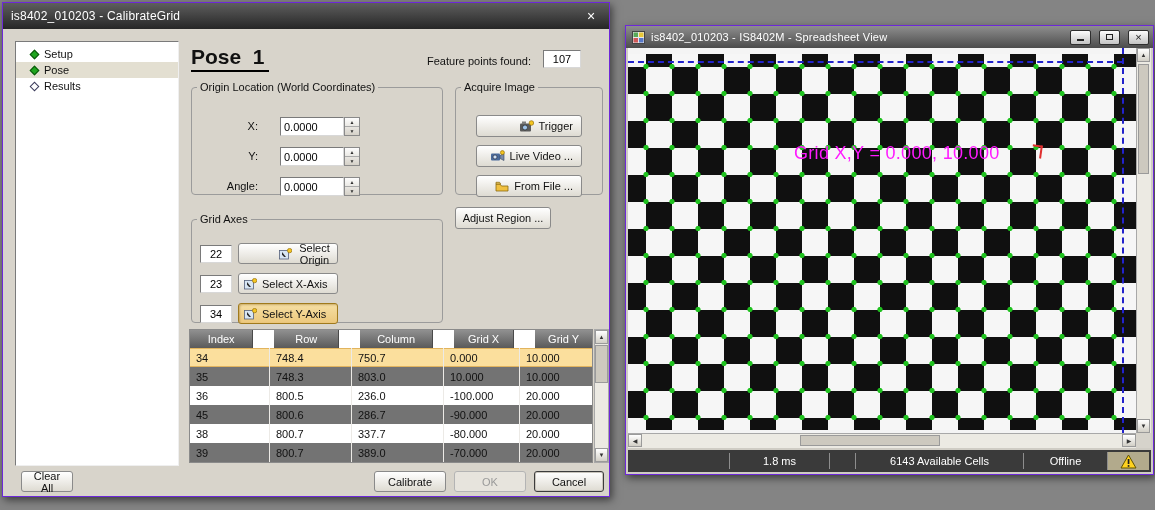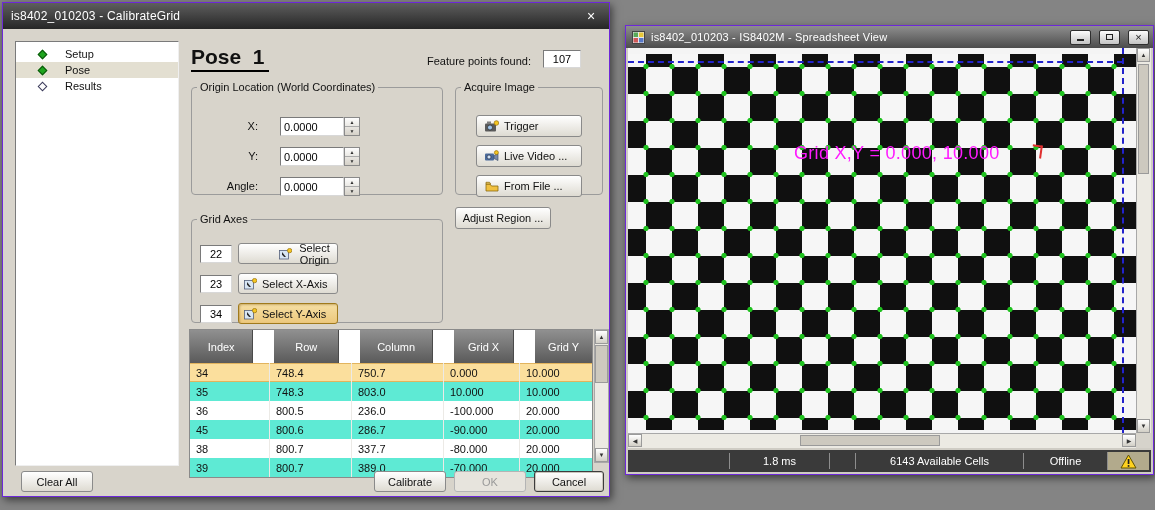--- a/index.html
+++ b/index.html
@@ -11,21 +11,21 @@
   
   .cal{left:2px;top:2px;width:608px;height:495px;background:#d8d4cb;}
   .titlebar{height:26px;background:linear-gradient(#5e5e5e,#262626);display:flex;align-items:center;
             padding:0 8px;color:#fff;}
   .tb-title{flex:1;font-size:12px;letter-spacing:.2px;}
   .tb-close{width:20px;text-align:center;font-size:14px;color:#fff;cursor:default;}
   .cal-body{position:absolute;left:0;top:26px;right:0;bottom:0;}
 
   .nav{position:absolute;left:12px;top:12px;width:164px;height:425px;background:#fff;
        border:1px solid;border-color:#7a7a7a #efefef #efefef #7a7a7a;padding-top:4px;}
-  .nav-item{height:16px;display:flex;align-items:center;gap:19px;padding:0 4px 0 23px;font-size:11px;}
+  .nav-item{height:16px;display:flex;align-items:center;gap:6px;padding:0 4px 0 15px;font-size:11px;}
   .nav-item.sel{background:#e3dfd1;}
   .diamond{width:7px;height:7px;transform:rotate(45deg);flex:0 0 auto;}
   .diamond.green{background:#1ea51e;border:1px solid #0b520b;}
   .diamond.hollow{background:#fdfdfd;border:1px solid #3a3a5a;}
 
   .pose-title{position:absolute;left:188px;top:16px;font-size:21px;font-weight:bold;
               border-bottom:2px solid #000;padding:0 4px 1px 0;white-space:pre;}
   .fp-label{position:absolute;left:424px;top:26px;font-size:11px;}
   .fp-box{position:absolute;left:540px;top:21px;width:38px;height:18px;background:#fff;font-size:11px;
           border:1px solid;border-color:#7a7a7a #d8d8d8 #d8d8d8 #7a7a7a;text-align:center;font-family:inherit;}
@@ -42,50 +42,50 @@
              border:1px solid;border-color:#7a7a7a #d8d8d8 #d8d8d8 #7a7a7a;background:#fff;font-family:inherit;}
   .spin{position:absolute;left:152px;top:0;width:16px;height:19px;display:flex;flex-direction:column;
         border:1px solid #8a8a8a;background:linear-gradient(#fdfdfd,#d5d1c8);}
   .spin span{flex:1;display:flex;align-items:center;justify-content:center;font-size:5px;color:#333;
              border-bottom:1px solid #aaa;}
   .spin span:last-child{border-bottom:none;}
 
   .btn{display:inline-flex;align-items:center;background:linear-gradient(#ffffff,#dedbd2);
        border:1px solid #8a8a8a;border-radius:3px;font-size:11px;color:#111;font-family:inherit;
        justify-content:center;gap:5px;cursor:default;}
-  .acq{position:absolute;left:20px;width:106px;height:22px;justify-content:flex-start;padding:0 8px;}
+  .acq{position:absolute;left:20px;width:106px;height:22px;justify-content:flex-end;padding:0 8px;}
   .icon{display:inline-flex;flex:0 0 auto;}
 
   .axrow-input{position:absolute;left:8px;width:32px;height:18px;font-size:11px;text-align:center;
                border:1px solid;border-color:#7a7a7a #d8d8d8 #d8d8d8 #7a7a7a;background:#fff;font-family:inherit;}
   .axrow-btn{position:absolute;left:46px;width:100px;height:21px;justify-content:flex-start;padding:0 5px;}
   .axrow-btn.pressed{background:linear-gradient(#f6dfa4,#ecc87c);border-color:#a07a1c;
                      box-shadow:inset 1px 1px 2px rgba(120,80,0,.35);}
 
   .adjust-btn{position:absolute;left:452px;top:178px;width:96px;height:22px;}
 
   .tbl{position:absolute;left:186px;top:300px;width:404px;border:1px solid #8a8a8a;background:#fff;}
   .tr{display:flex;height:19px;}
-  .tr.hdr{height:33px;gap:21px;}
+  .tr.hdr{height:18px;gap:21px;}
   .th{background:linear-gradient(#909090,#5a5a5a);color:#fff;font-size:11px;display:flex;align-items:center;
       justify-content:center;border-right:1px solid #4a4a4a;}
   .td{font-size:11px;display:flex;align-items:center;padding-left:6px;border-right:1px solid #eceae6;}
   .c0{width:80px;}.c1{width:82px;}.c2{width:92px;}.c3{width:76px;}.c4{width:72px;border-right:none;}
   .r-even{background:#ffffff;}
-  .r-odd{background:#5eead4;}
+  .r-odd{background:#737373;}
   .r-sel{background:#fbdf9d;box-shadow:inset 0 1px 0 #e2b45e, inset 0 -1px 0 #e2b45e;}
 
   .vsb{position:absolute;background:#eceae3;border:1px solid #a8a8a8;display:block;}
   .vsb-t{left:591px;top:300px;width:15px;height:134px;}
   .sb-arrow{position:absolute;left:0;width:13px;height:14px;background:linear-gradient(#fff,#d2cfc6);
             border:1px solid #9a9a9a;display:flex;align-items:center;justify-content:center;font-size:6px;color:#333;}
   .sb-thumb{position:absolute;background:#cdc9bf;border:1px solid #9a9a9a;}
 
   .ftr-btn{position:absolute;height:21px;}
-  .b-clear{left:18px;top:442px;width:72px;}
+  .b-clear{left:18px;top:442px;width:52px;}
   .b-cal{left:371px;top:442px;width:72px;}
   .b-ok{left:451px;top:442px;width:72px;color:#9a9a9a;background:#e7e4dd;border-color:#b4b4b4;}
   .b-cancel{left:531px;top:442px;width:70px;border:1px solid #3c3c3c;box-shadow:inset 0 0 0 1px #c9c5bc;}
 
   
   .ss{left:625px;top:25px;width:529px;height:450px;background:#cfccc4;}
   .ss-title{height:22px;background:linear-gradient(#8e8e8e,#4c4c4c);display:flex;align-items:center;
             padding:0 4px 0 6px;color:#fff;gap:6px;}
   .ss-title .tb-title{font-size:11px;}
   .wbtn{width:21px;height:15px;border:1px solid #2e2e2e;border-radius:2px;margin-left:2px;

